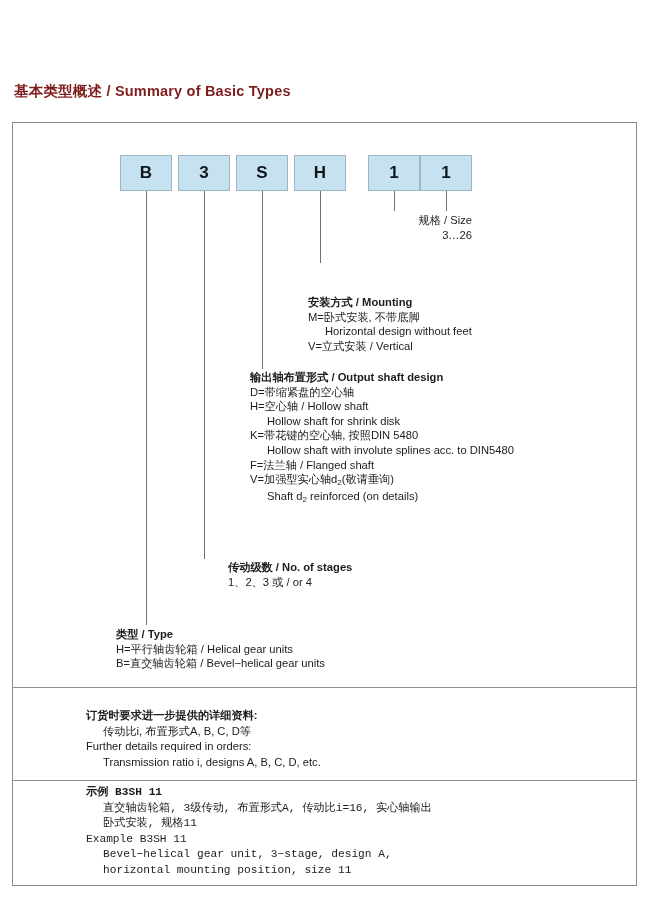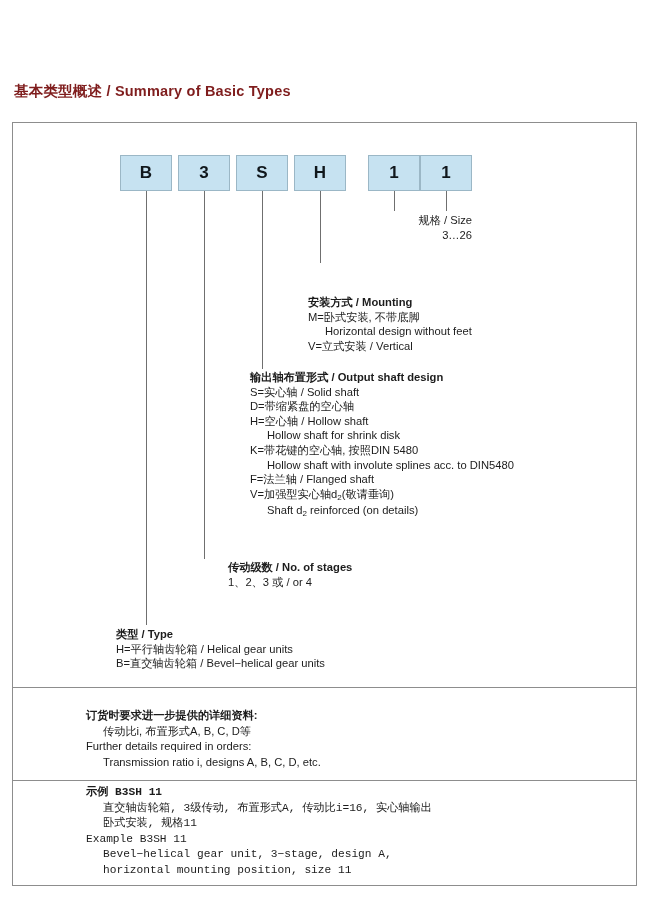--- a/index.html
+++ b/index.html
@@ -159,21 +159,20 @@
 
 <div class="annot" id="annot-mount">
   <div class="hdr">安装方式 / Mounting</div>
   <div>M=卧式安装, 不带底脚</div>
   <div class="ind">Horizontal design without feet</div>
   <div>V=立式安装 / Vertical</div>
 </div>
 
 <div class="annot" id="annot-shaft">
   <div class="hdr">输出轴布置形式 / Output shaft design</div>
-  <div>S=实心轴 / Solid shaft</div>
   <div>D=带缩紧盘的空心轴</div>
   <div>H=空心轴 / Hollow shaft</div>
   <div class="ind">Hollow shaft for shrink disk</div>
   <div>K=带花键的空心轴, 按照DIN 5480</div>
   <div class="ind">Hollow shaft with involute splines acc. to DIN5480</div>
   <div>F=法兰轴 / Flanged shaft</div>
   <div><span>V=加强型实心轴d</span><sub>2</sub><span>(敬请垂询)</span></div>
   <div class="ind"><span>Shaft d</span><sub>2</sub><span> reinforced (on details)</span></div>
 </div>
 

